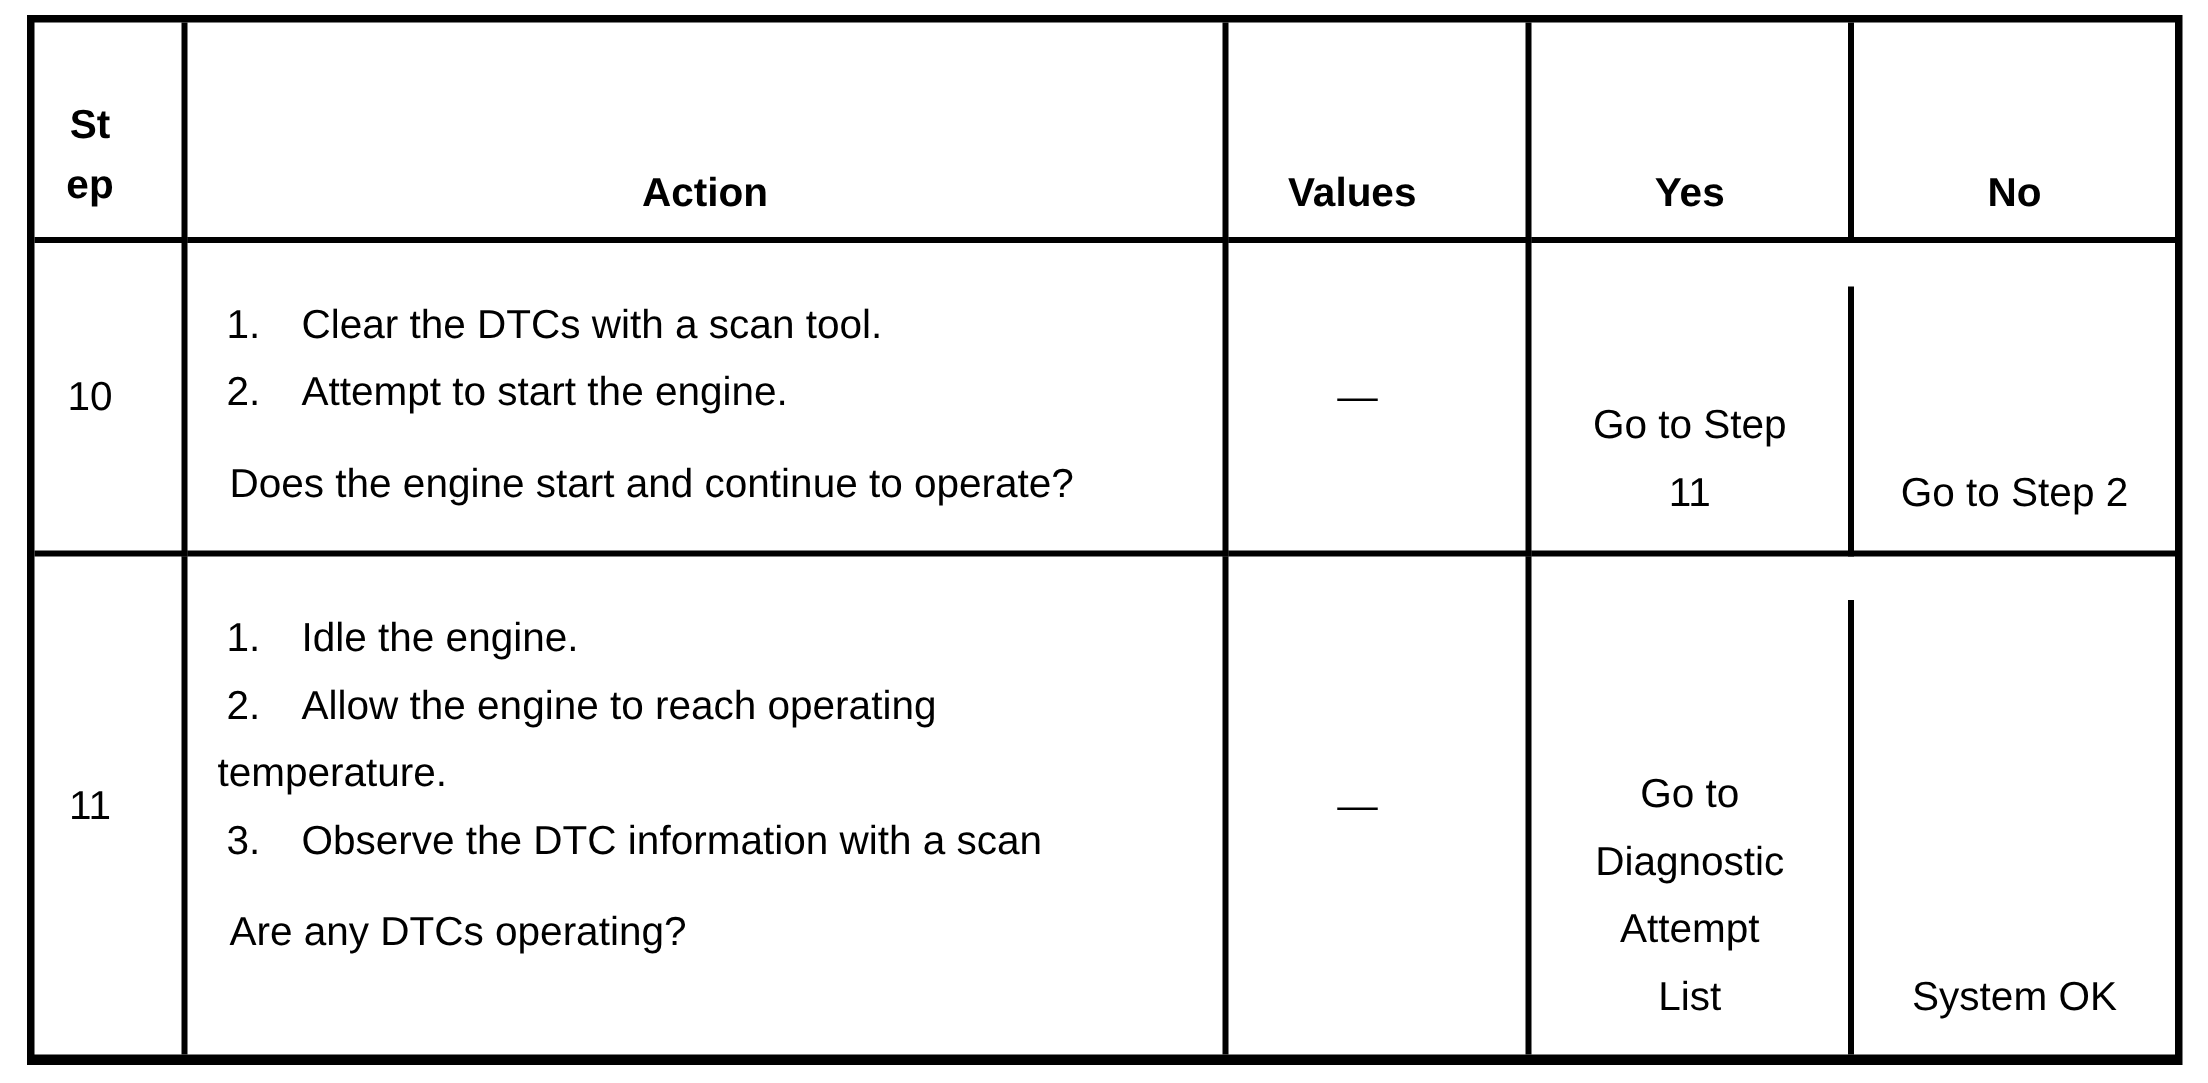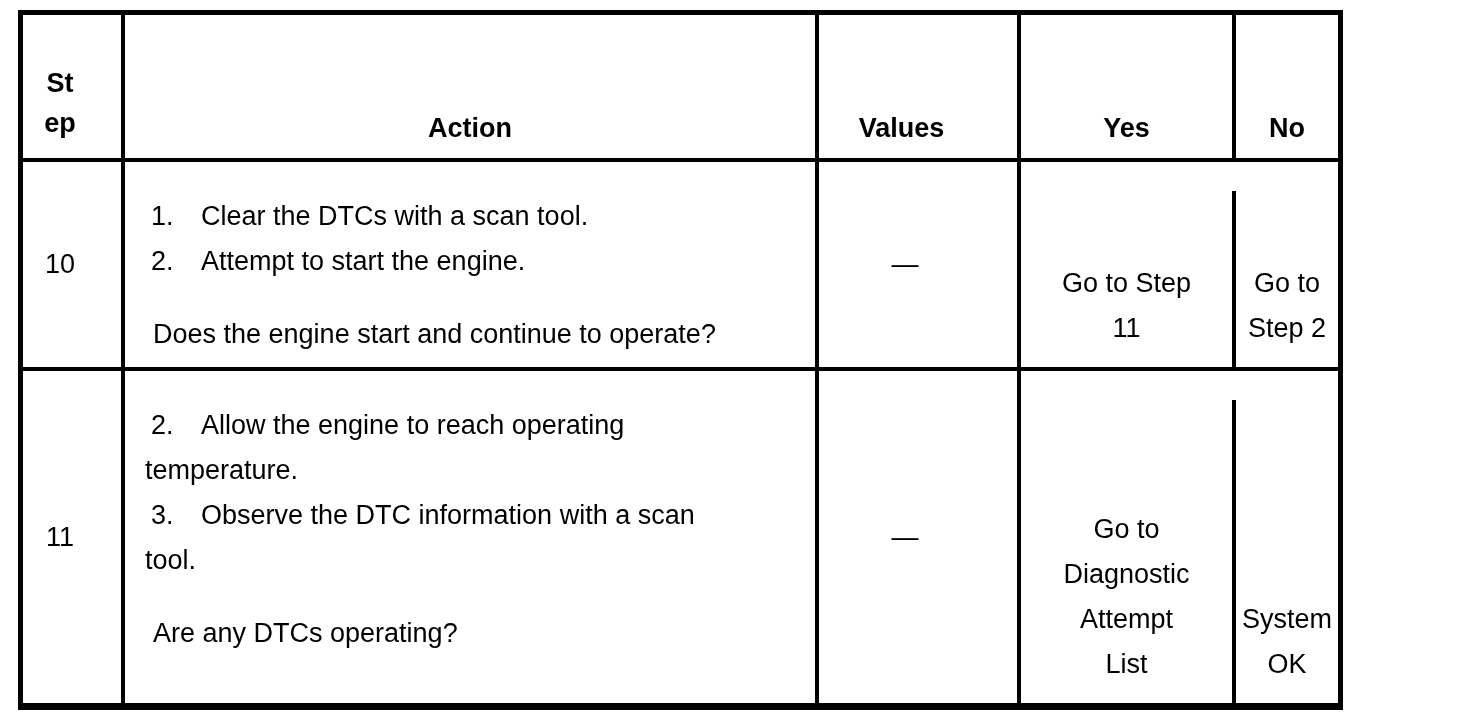--- a/index.html
+++ b/index.html
@@ -7,21 +7,21 @@
   body {
     width: 1472px; height: 722px;
     background: #ffffff;
     color: #000000;
     font-family: "Liberation Sans", sans-serif;
     position: relative;
     overflow: hidden;
   }
   .dtable {
     position: absolute; left: 18px; top: 10px;
-    width: 1325px; height: 700px;
+    width: 1437px; height: 700px;
     background: #ffffff;
     border: 5px solid #000000;
     border-bottom-width: 7px;
     display: grid;
     grid-template-columns: 102px 694px 202px 215px 1fr;
     grid-template-rows: 147px 209px 1fr;
   }
   .c { border-right: 4px solid #000000; border-bottom: 4px solid #000000; overflow: hidden; }
   .cl { border-right: none; }
   .rl { border-bottom: none; }
@@ -51,21 +51,21 @@
     padding-bottom: 16px;
     margin-top: 29px;
   }
   .act {
     padding: 32px 14px 0 20px;
     font-size: 27px; line-height: 45px;
   }
   .li { text-indent: 6px; }
   .num { display: inline-block; width: 50px; text-indent: 0; }
   .cont {}
-  .q { margin-top: 28px; text-indent: 8px; }
+  .q { margin-top: 16px; text-indent: 8px; }
 </style>
 </head>
 <body>
 
 <div class="dtable">
 
   <div class="c hc sh">
     <div>St</div>
     <div>ep</div>
   </div>
@@ -103,27 +103,29 @@
   </div>
   <div class="c yn cl">
     <div>Go to Step 2</div>
   </div>
 
   <div class="c stepc rl">
     <div>11</div>
   </div>
   <div class="c act rl">
     <div class="li">
+      <span class="num">1.</span><span>Idle the engine.</span>
+    </div>
+    <div class="li">
       <span class="num">2.</span><span>Allow the engine to reach operating</span>
     </div>
     <div class="cont">temperature.</div>
     <div class="li">
       <span class="num">3.</span><span>Observe the DTC information with a scan</span>
     </div>
-    <div class="cont">tool.</div>
     <div class="q">Are any DTCs operating?</div>
   </div>
   <div class="c vals rl">
     <div>—</div>
   </div>
   <div class="c yn rl">
     <div>Go to</div>
     <div>Diagnostic</div>
     <div>Attempt</div>
     <div>List</div>

